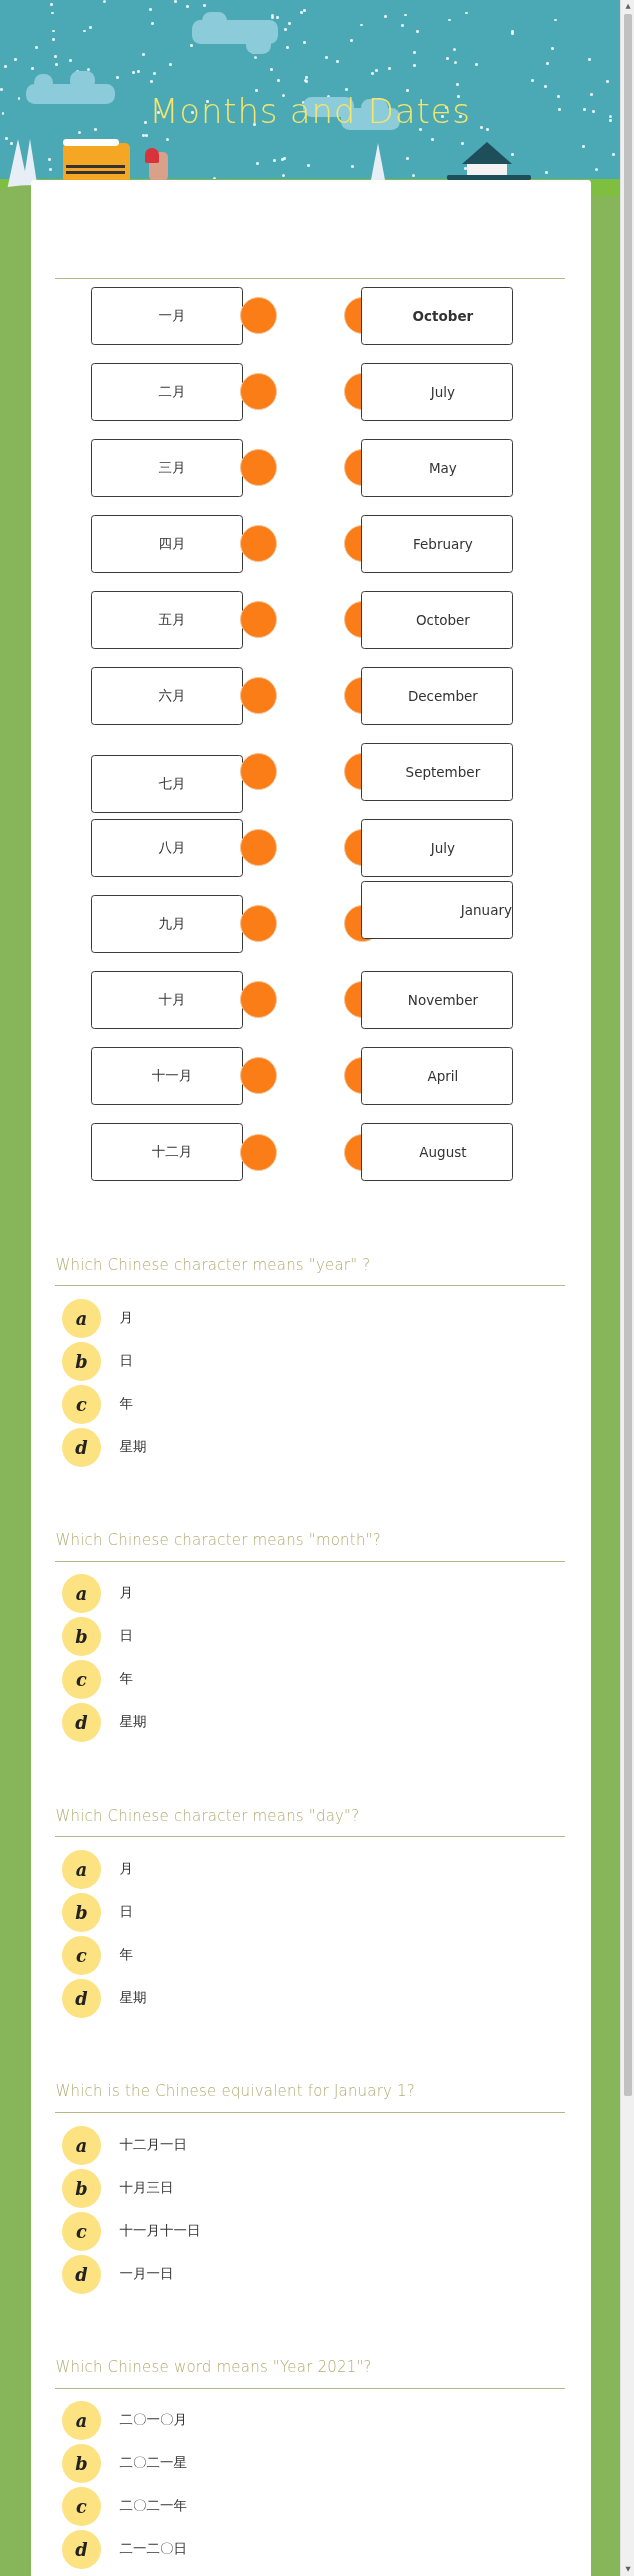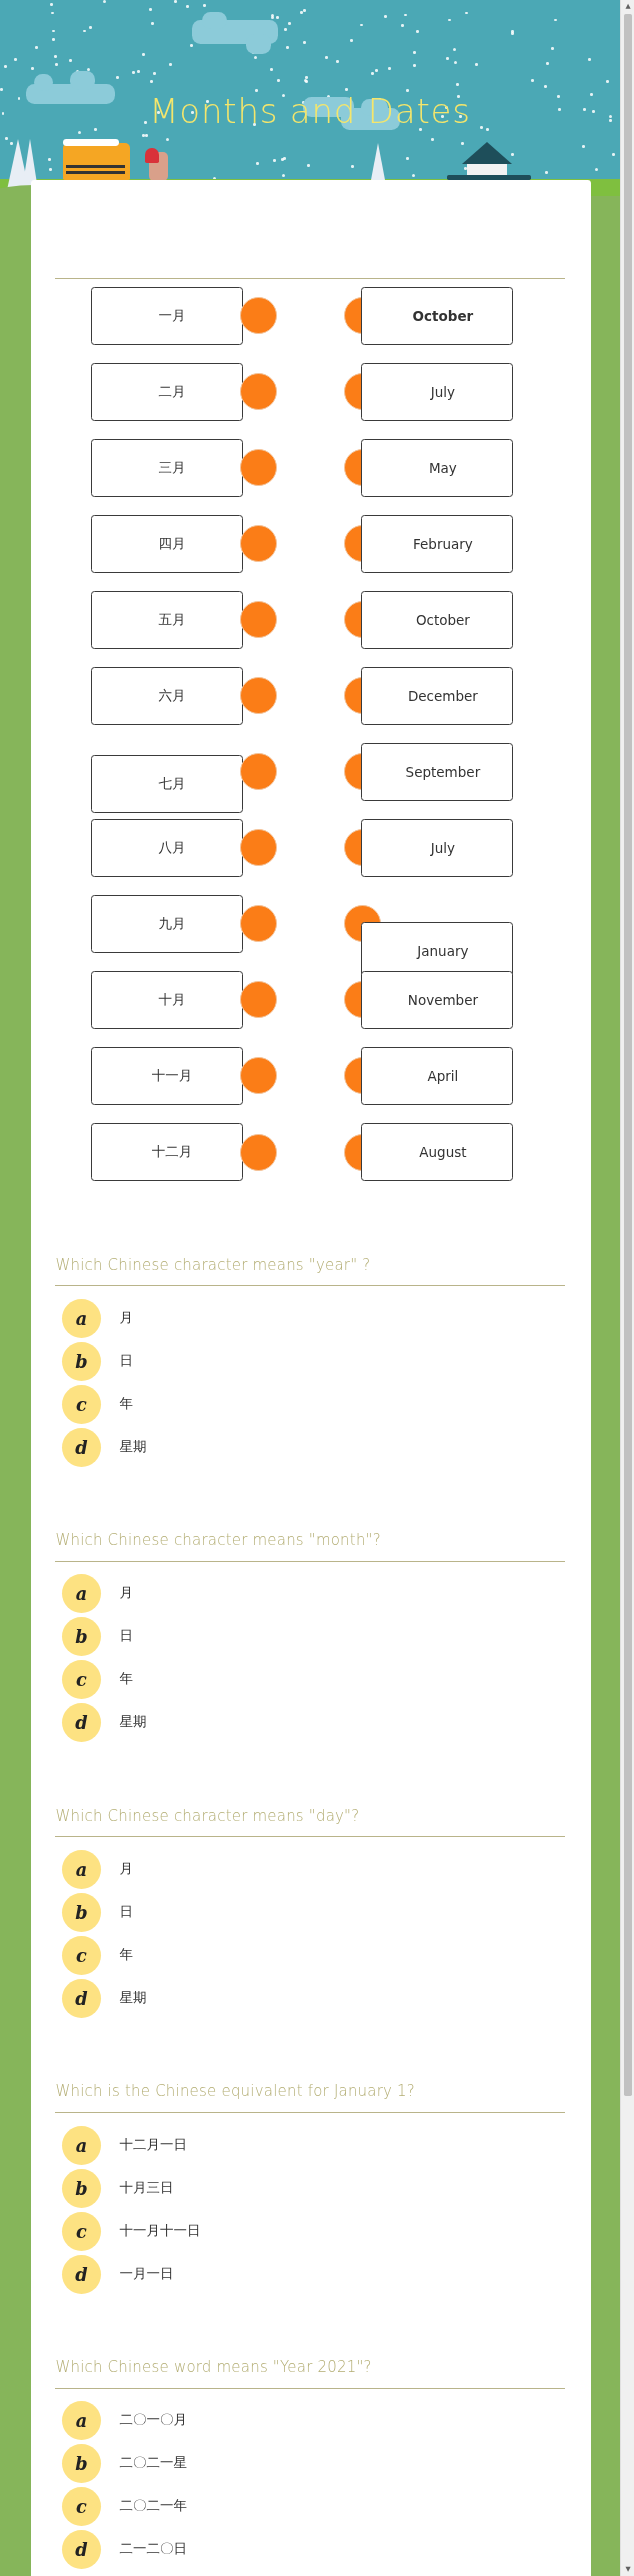--- a/index.html
+++ b/index.html
@@ -334,21 +334,21 @@
           <div class="match-box right" style="top:639px;">
             <span>July</span>
           </div>
         </div>
         <div>
           <div class="match-box left" style="top:715px;">
             <span>九月</span>
           </div>
           <div class="dot left" style="top:725px;"></div>
           <div class="dot right" style="top:725px;"></div>
-          <div class="match-box right" style="top:742px;">
+          <div class="match-box right" style="top:701px;justify-content:flex-end;">
             <span>January</span>
           </div>
         </div>
         <div>
           <div class="match-box left" style="top:791px;">
             <span>十月</span>
           </div>
           <div class="dot left" style="top:801px;"></div>
           <div class="dot right" style="top:801px;"></div>
           <div class="match-box right" style="top:791px;">

